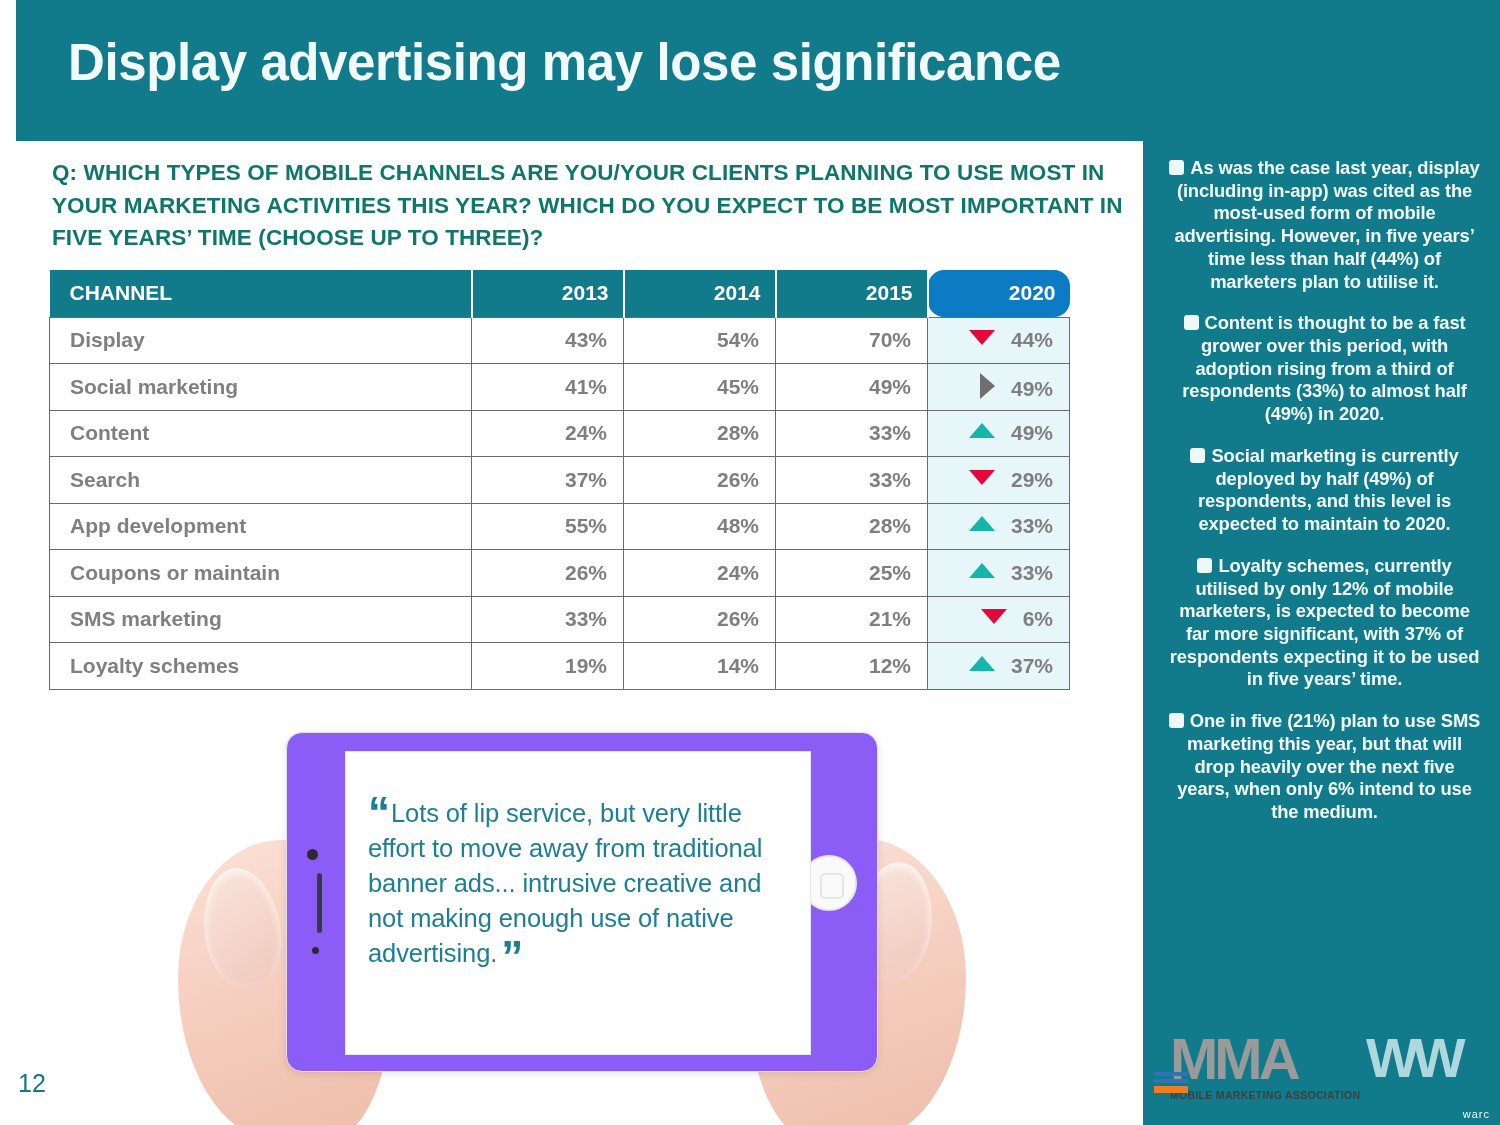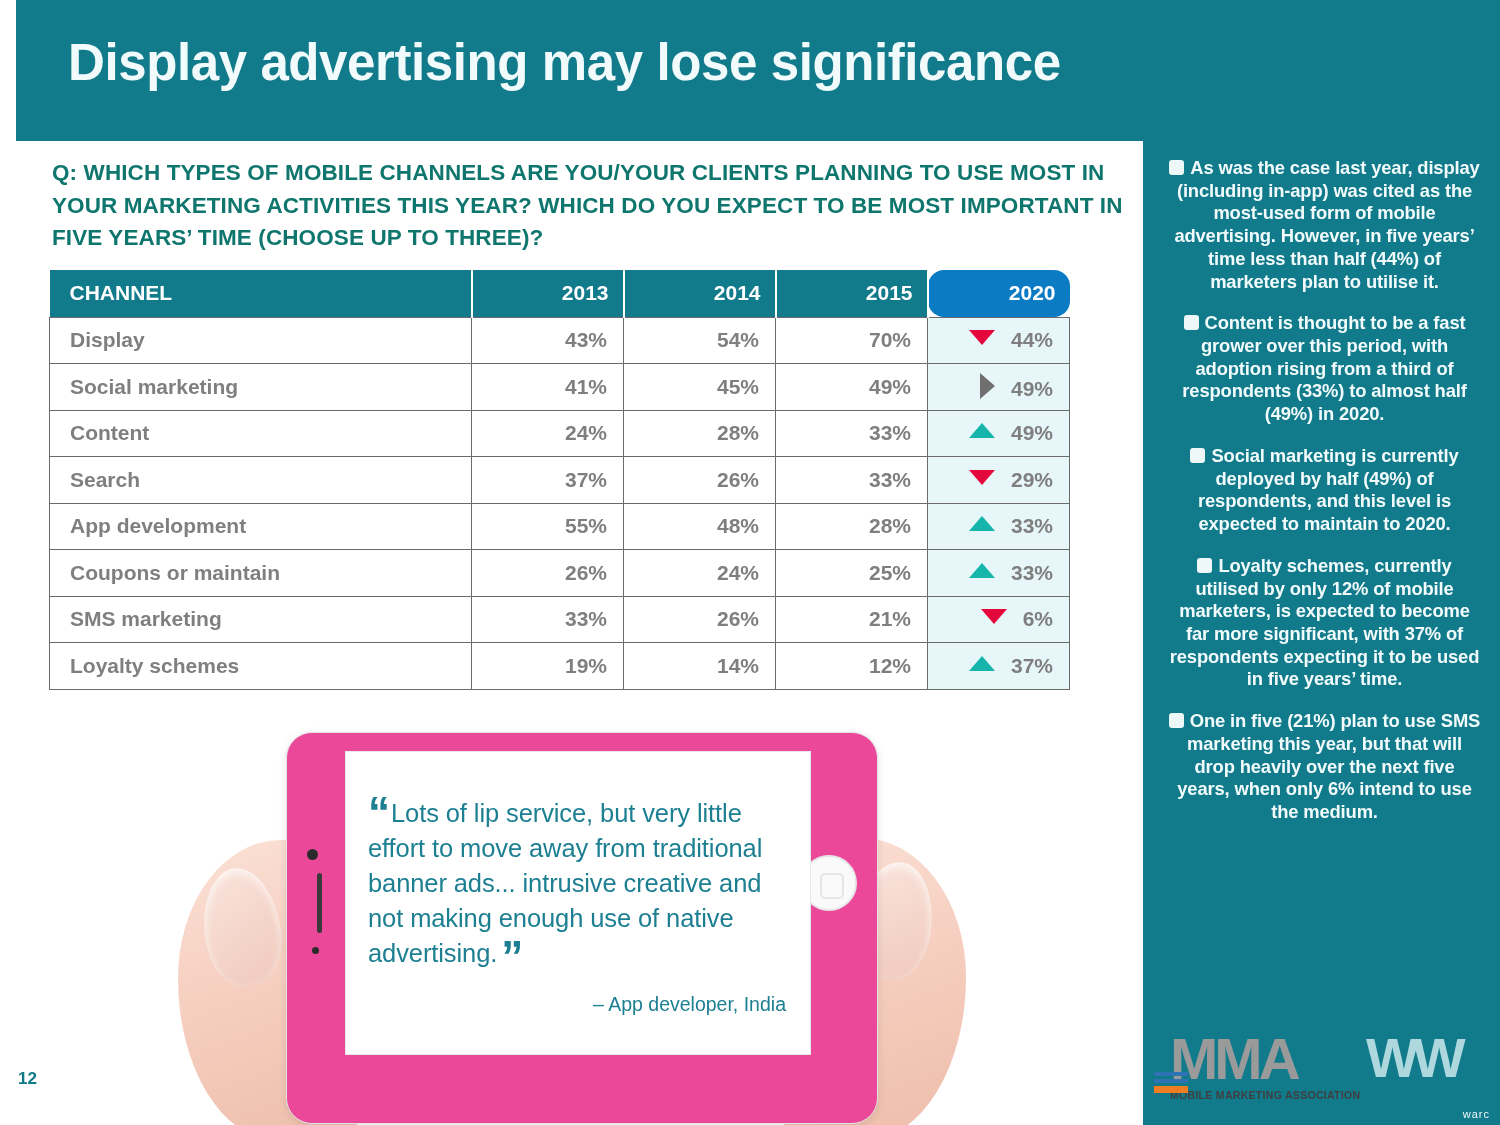--- a/index.html
+++ b/index.html
@@ -121,24 +121,24 @@
   .thumbnail-nail{
     position:absolute; width:76px; height:118px;
     background:linear-gradient(150deg,#fae5dd,#f0c8bb);
     border-radius:50% 50% 44% 44% / 56% 56% 44% 44%;
     box-shadow:inset 0 4px 10px rgba(255,255,255,.75);
   }
   #nail-left{ left:26px; top:28px; transform:rotate(-8deg); }
   #nail-right{ left:108px; top:24px; transform:rotate(8deg); }
 
   #phone-body{
-    position:absolute; left:86px; top:20px; width:592px; height:392px;
-    background:#ec4899;
+    position:absolute; left:86px; top:20px; width:592px; height:340px;
+    background:#8b5cf6;
     border:1px solid #e2e2e2;
-    border-radius:26px;
+    border-radius:16px;
     box-shadow:0 2px 9px rgba(0,0,0,.10);
   }
   #phone-speaker{
     position:absolute; left:30px; top:140px; width:5px; height:60px;
     background:#3a3a3a; border-radius:3px;
   }
   #phone-cam{
     position:absolute; left:20px; top:116px; width:11px; height:11px;
     background:#2b2b2b; border-radius:50%;
   }
@@ -171,21 +171,21 @@
   .qmark.open{ margin-right:3px; }
   .qmark.close{ margin-left:4px; vertical-align:-10px; }
   #quote-attr{
     margin-top:22px; text-align:right;
     color:#1c7f92; font-size:19.5px;
   }
 
   
   #page-number{
     position:absolute; left:18px; top:1069px;
-    color:#11788a; font-size:17px; font-weight:bold;
+    color:#11788a; font-size:25px; font-weight:normal;
   }
 
   
   #logo-area{
     position:absolute; left:1170px; top:1028px; width:320px; height:92px;
   }
   #mma-logo{ position:absolute; left:0; top:2px; }
   #mma-letters{
     font-size:58px; font-weight:bold; color:#9a9a9a;
     letter-spacing:-4px; line-height:1;
@@ -305,21 +305,20 @@
   <div id="phone-body">
     <div id="phone-cam"></div>
     <div id="phone-speaker"></div>
     <div id="phone-sensor"></div>
     <div id="phone-home"></div>
 
     <div id="phone-screen">
       <div id="quote-text">
         <span class="qmark open">“</span><span>Lots of lip service, but very little effort to move away from traditional banner ads... intrusive creative and not making enough use of native advertising.</span><span class="qmark close">”</span>
       </div>
-      <div id="quote-attr">– App developer, India</div>
     </div>
   </div>
 </div>
 
 <div id="page-number">12</div>
 
 <div id="side-panel">
   <div id="notes-list">
       <div class="note"><span class="bullet"></span><span>As was the case last year, display (including in-app) was cited as the most-used form of mobile advertising. However, in five years’ time less than half (44%) of marketers plan to utilise it.</span></div>
       <div class="note"><span class="bullet"></span><span>Content is thought to be a fast grower over this period, with adoption rising from a third of respondents (33%) to almost half (49%) in 2020.</span></div>

